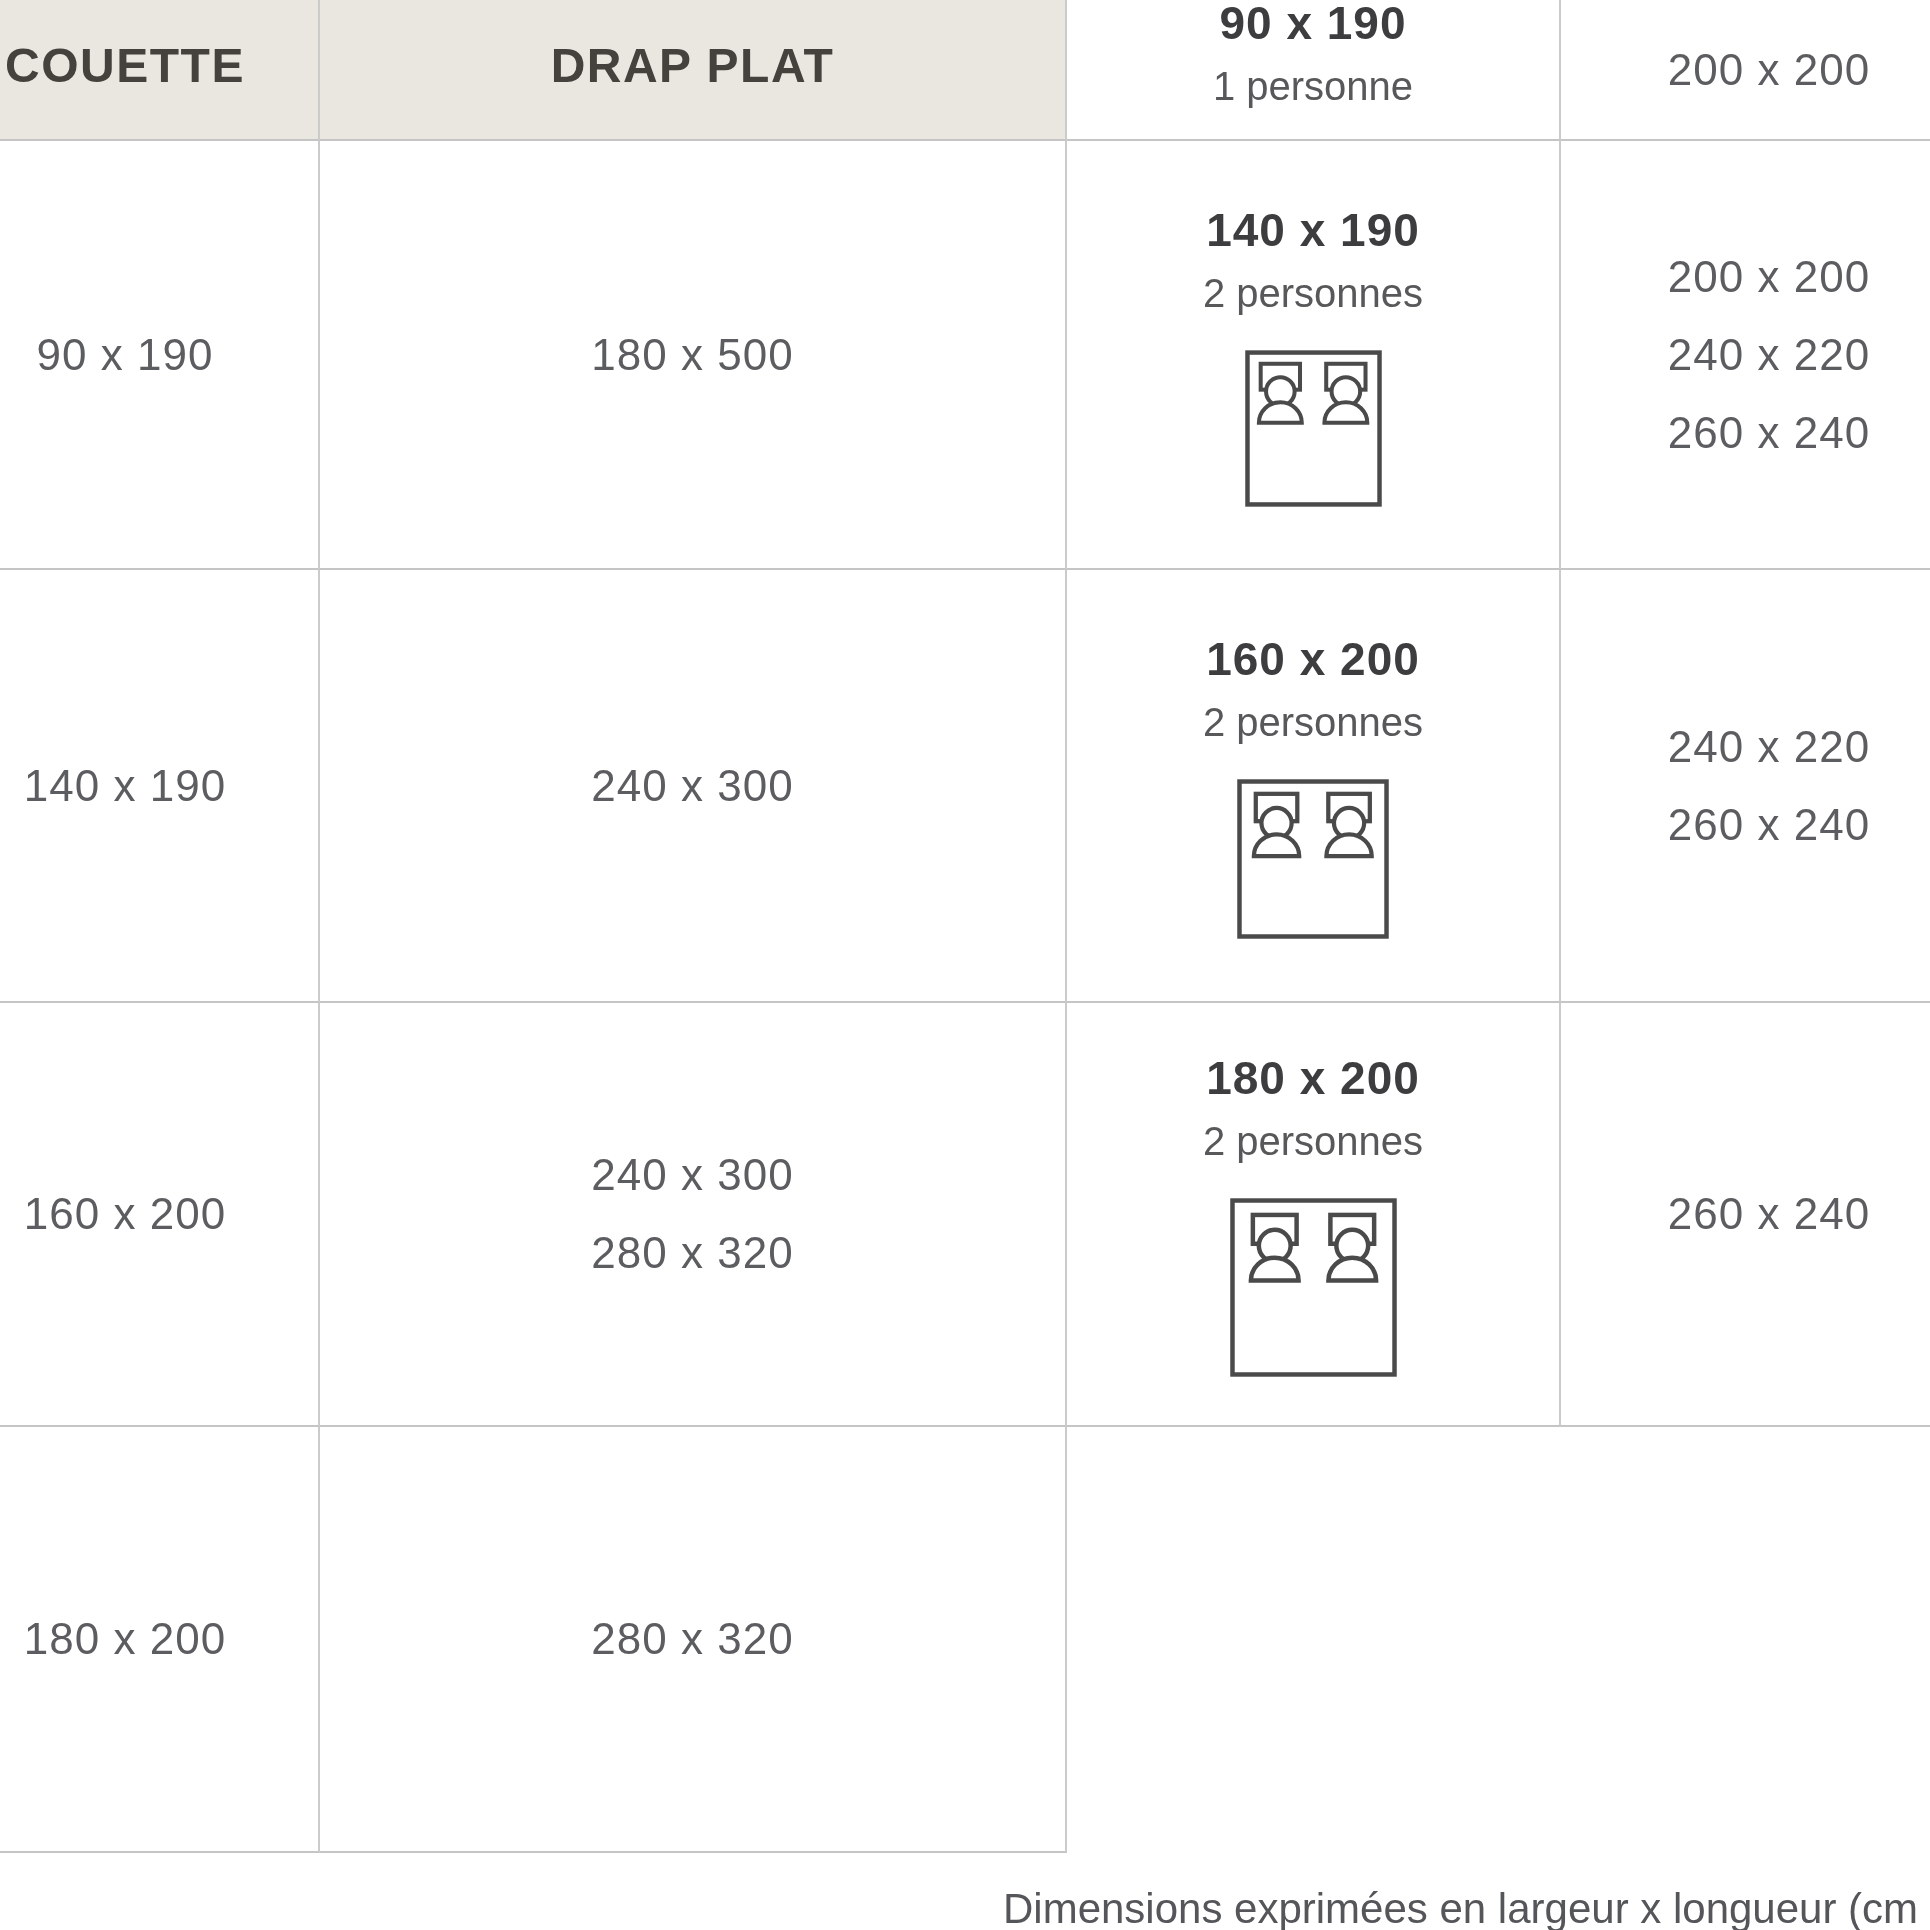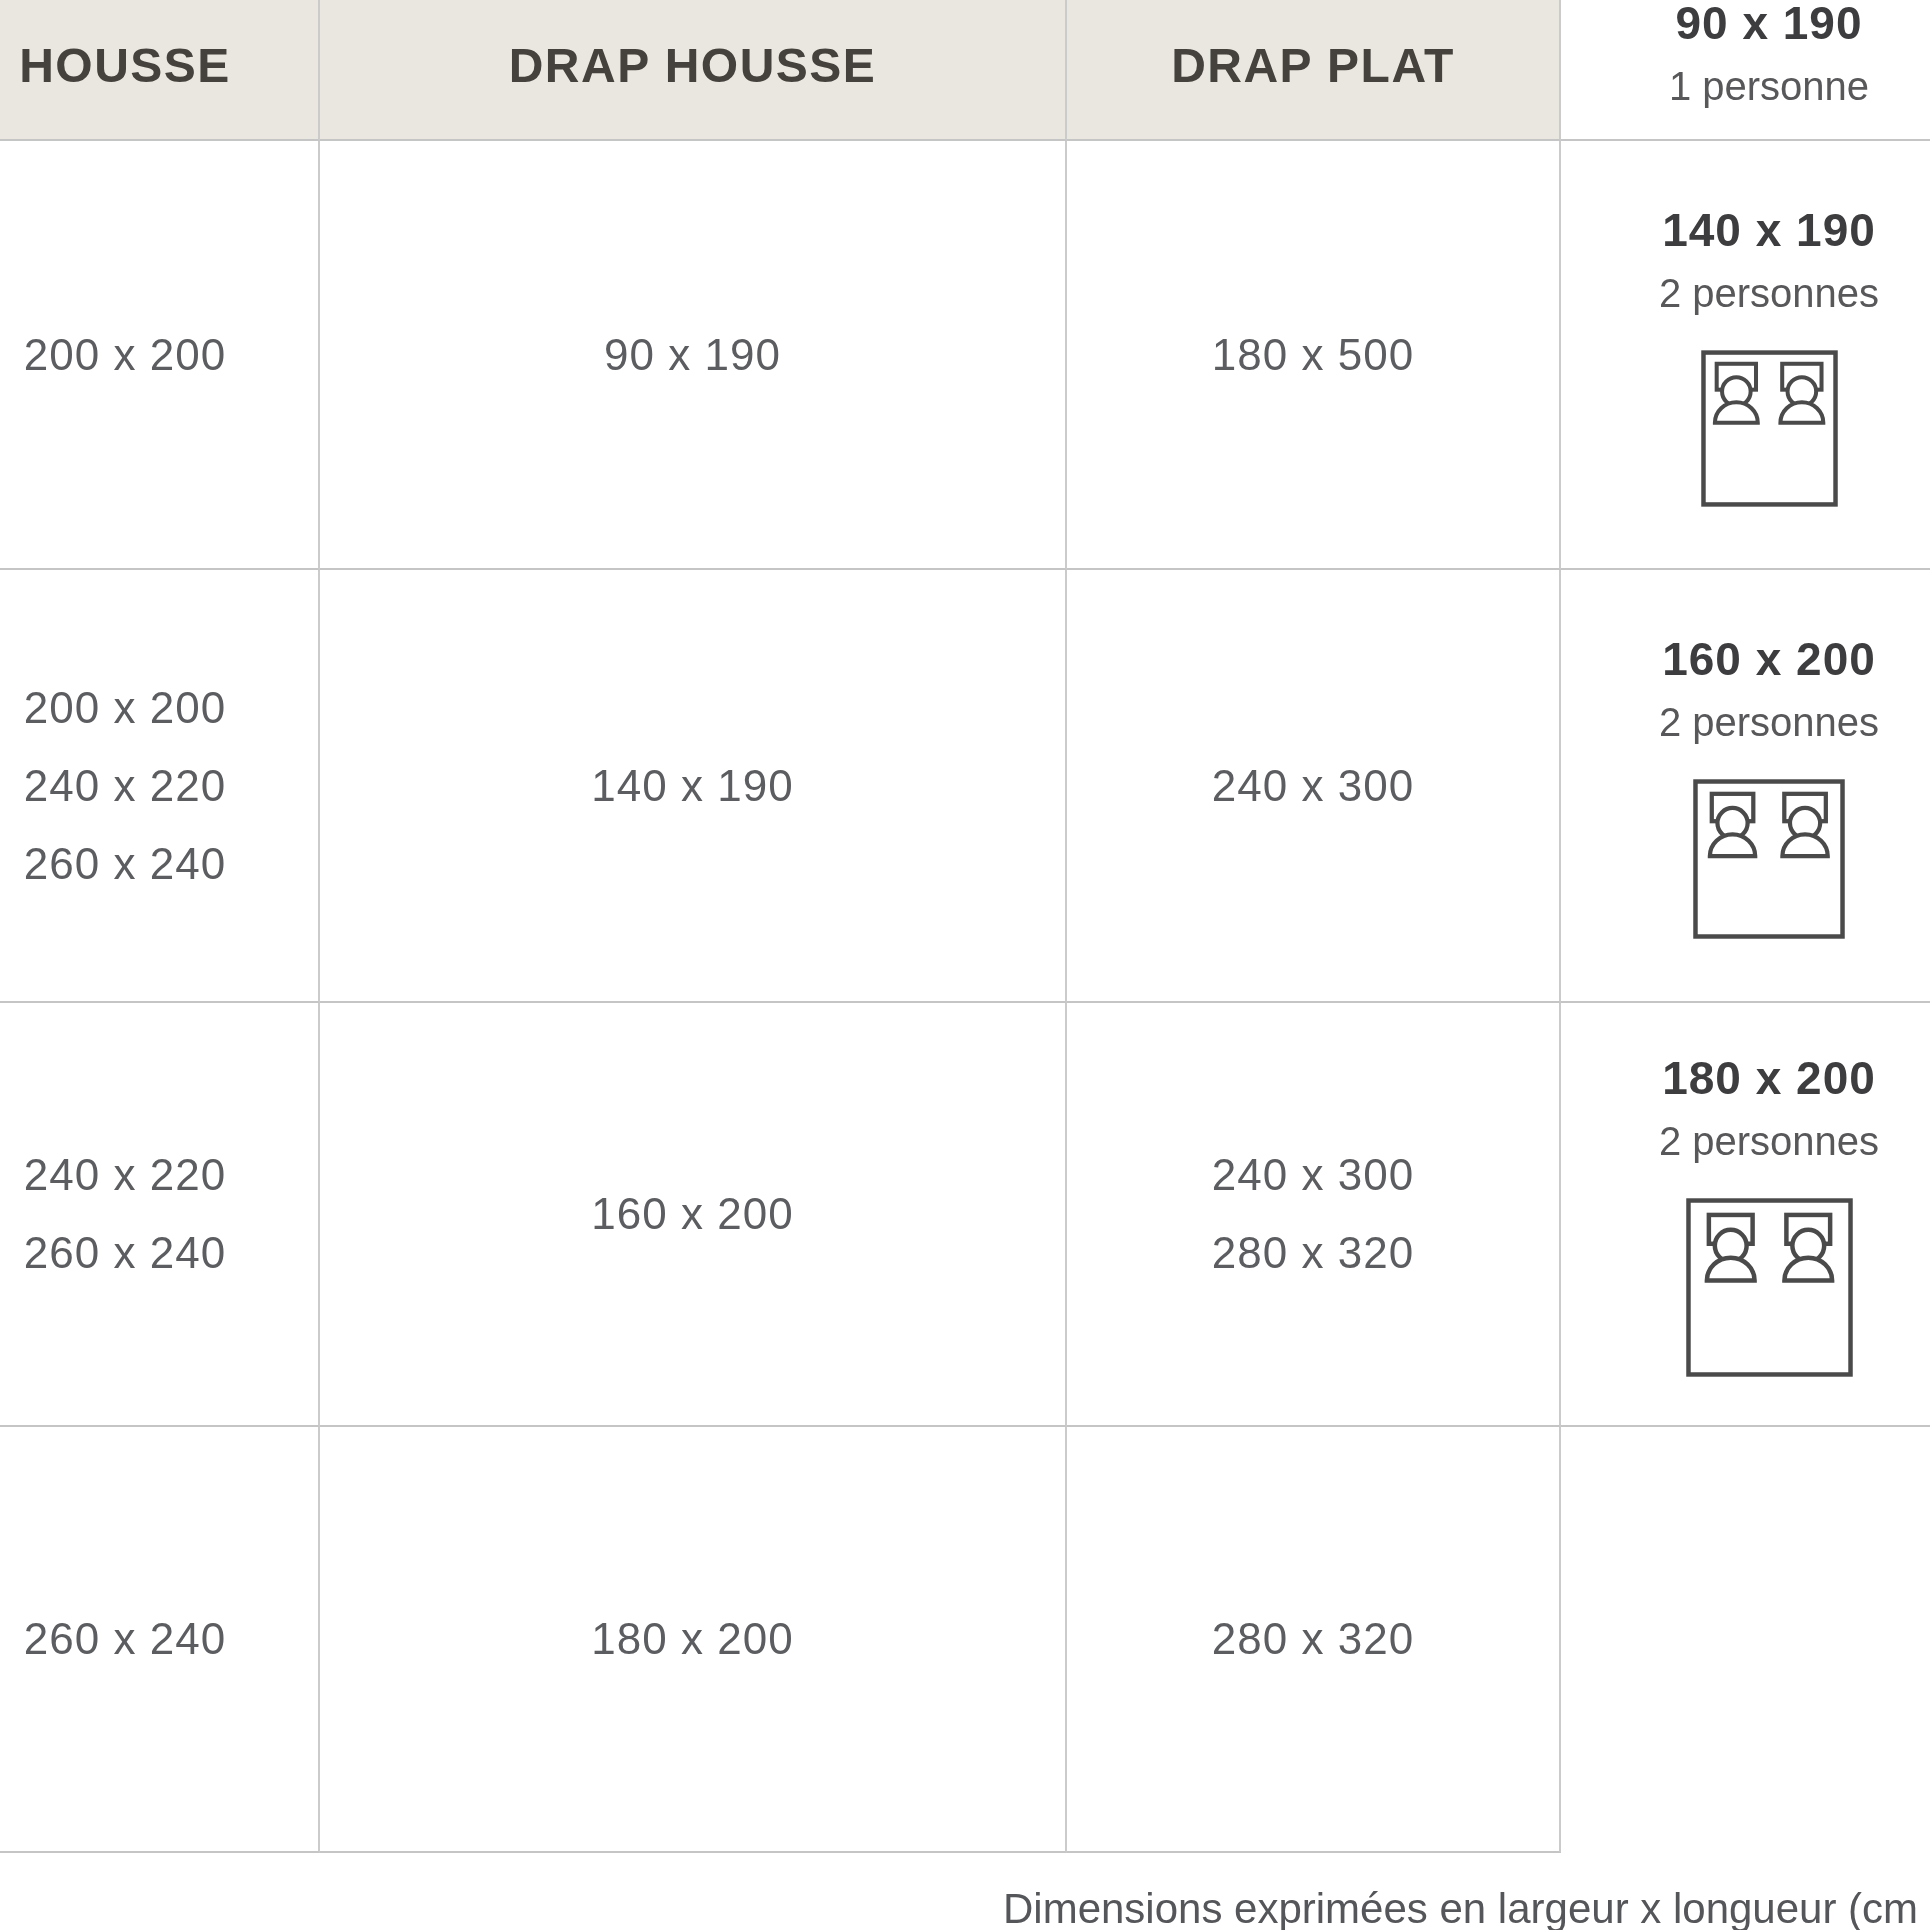--- a/index.html
+++ b/index.html
@@ -81,24 +81,21 @@
       <rect x="2" y="2" width="44" height="29"></rect>
       <circle cx="24" cy="33" r="16"></circle>
       <path d="M 0 68 A 24 23 0 0 1 48 68 Z"></path>
     </symbol>
   </defs>
 </svg>
 
 <div class="size-table">
 
   <div class="cell header">
-    <span class="header-label">HOUSSE</span>
-  </div>
-  <div class="cell header">
-    <span class="header-label">DRAP HOUSSE</span>
+    <span class="header-label">COUETTE</span>
   </div>
   <div class="cell header">
     <span class="header-label">DRAP PLAT</span>
   </div>
 
   <div class="cell">
     <span class="mat-size">90 x 190</span>
     <span class="mat-persons">1 personne</span>
     <svg class="bed-svg" width="84" height="140" viewBox="0 0 84 141">
       <rect class="bed-shape" x="2.5" y="2.5" width="79" height="136"></rect>

